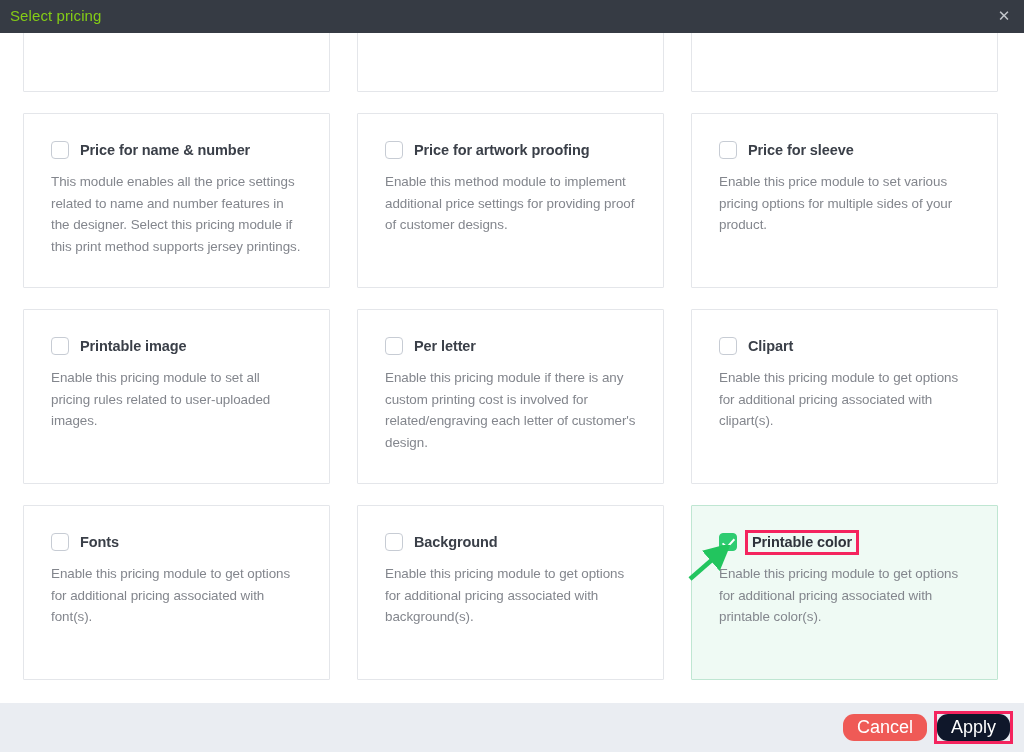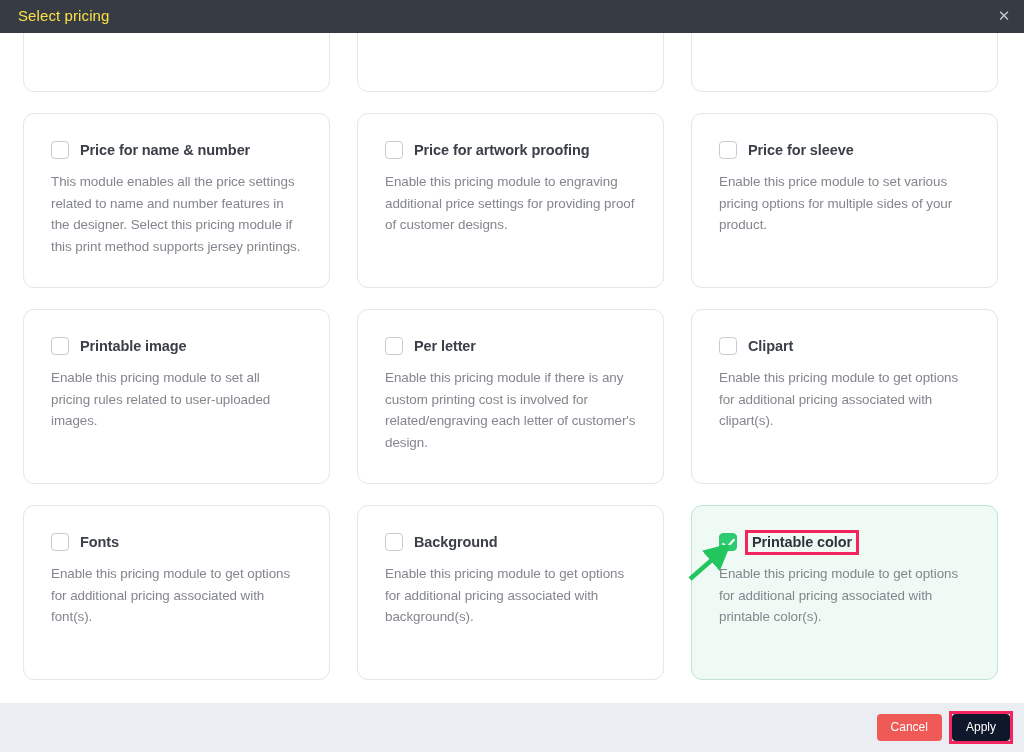--- a/index.html
+++ b/index.html
@@ -20,25 +20,25 @@
   .modal-header {
     position: absolute;
     top: 0; left: 0;
     width: 1024px;
     height: 33px;
     background: #363b44;
     z-index: 40;
   }
   .modal-title {
     position: absolute;
-    left: 18px;
+    left: 10px;
     top: 7px;
     font-size: 15px;
     font-weight: 400;
-    color: #fde047;
+    color: #84cc16;
     line-height: 18px;
     letter-spacing: .1px;
     white-space: nowrap;
   }
   .close-icon {
     position: absolute;
     right: 12px;
     top: 8px;
     width: 16px;
     height: 16px;
@@ -64,21 +64,21 @@
     left: 23px;
     top: -116px;            
     width: 978px;
     display: grid;
     grid-template-columns: repeat(3, 307px);
     column-gap: 27px;
     row-gap: 21px;
   }
   .card {
     border: 1px solid #e4e6ea;
-    border-radius: 11px;
+    border-radius: 1px;
     background: #ffffff;
     height: 175px;
     padding: 26px 27px 0 27px;
     cursor: pointer;
     position: relative;
   }
   .card.selected {
     background: #effaf4;
     border-color: #bfe6d2;
   }
@@ -147,23 +147,23 @@
   .footer-actions {
     position: absolute;
     right: 14px;
     top: 11px;
     display: flex;
     align-items: center;
     gap: 10px;
   }
   .btn {
     border: none;
-    border-radius: 4px;
+    border-radius: 11px;
     font-family: "Liberation Sans", sans-serif;
-    font-size: 12px;
+    font-size: 18px;
     color: #ffffff;
     padding: 0 14px;
     height: 27px;
     line-height: 27px;
     cursor: pointer;
   }
   .btn-cancel { background: #ef5a56; }
   .btn-apply  { background: #0f172a; }
 
   .apply-wrap {
@@ -203,21 +203,21 @@
           <span class="checkbox"></span>
           <span class="card-title">Price for name &amp; number</span>
         </div>
         <div class="card-desc">This module enables all the price settings related to name and number features in the designer. Select this pricing module if this print method supports jersey printings.</div>
       </div>
       <div class="card">
         <div class="card-head">
           <span class="checkbox"></span>
           <span class="card-title">Price for artwork proofing</span>
         </div>
-        <div class="card-desc">Enable this pricing module to engraving additional price settings for providing proof of customer designs.</div>
+        <div class="card-desc">Enable this method module to implement additional price settings for providing proof of customer designs.</div>
       </div>
       <div class="card">
         <div class="card-head">
           <span class="checkbox"></span>
           <span class="card-title">Price for sleeve</span>
         </div>
         <div class="card-desc">Enable this price module to set various pricing options for multiple sides of your product.</div>
       </div>
       <div class="card">
         <div class="card-head">

